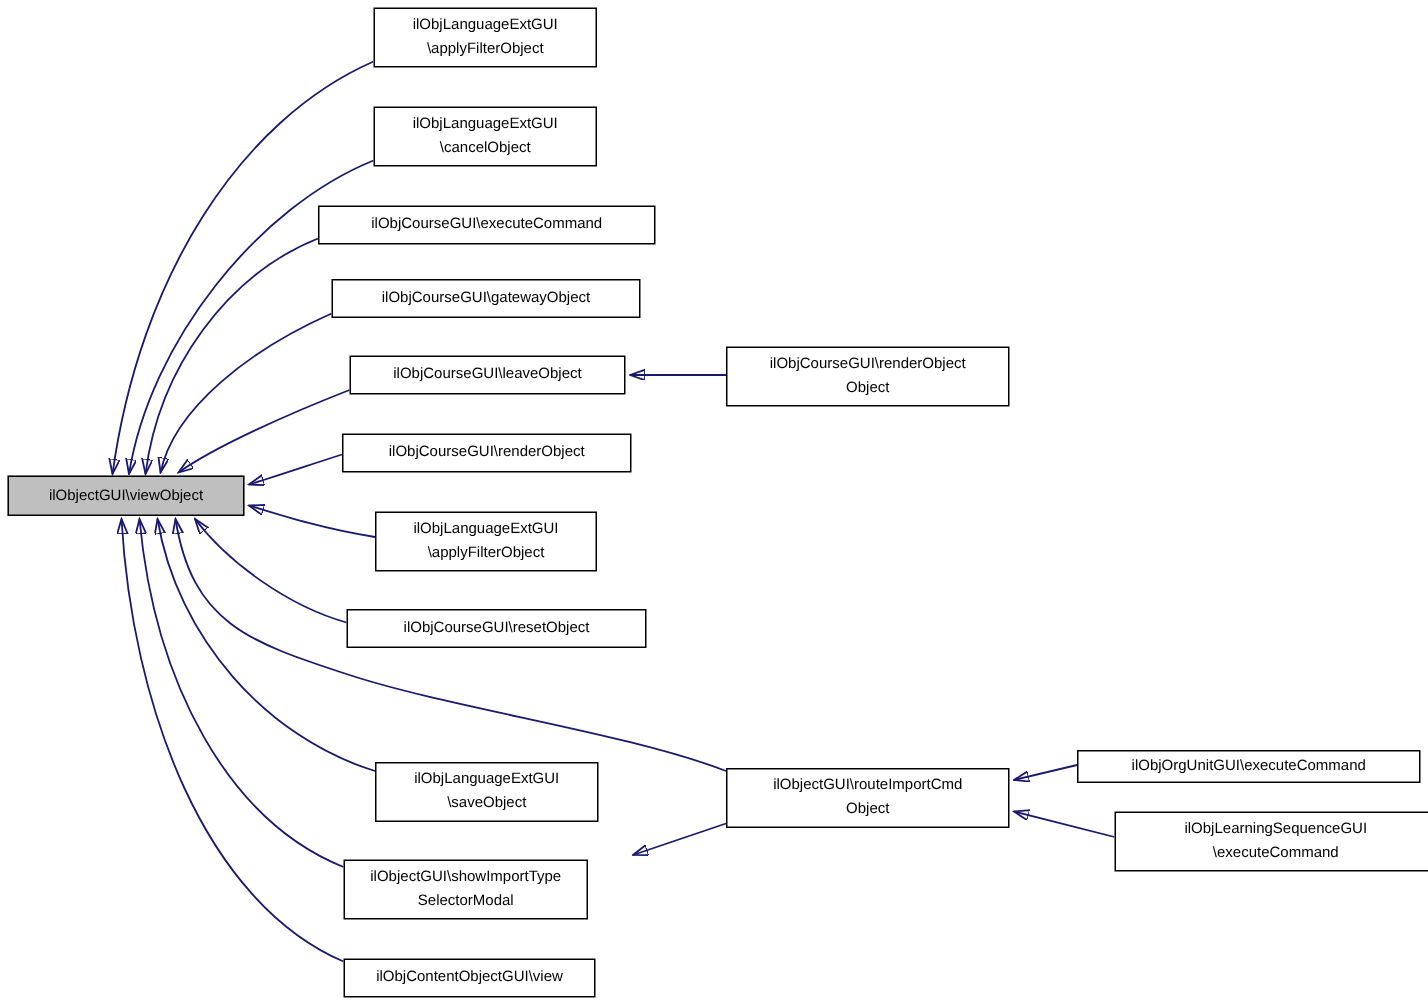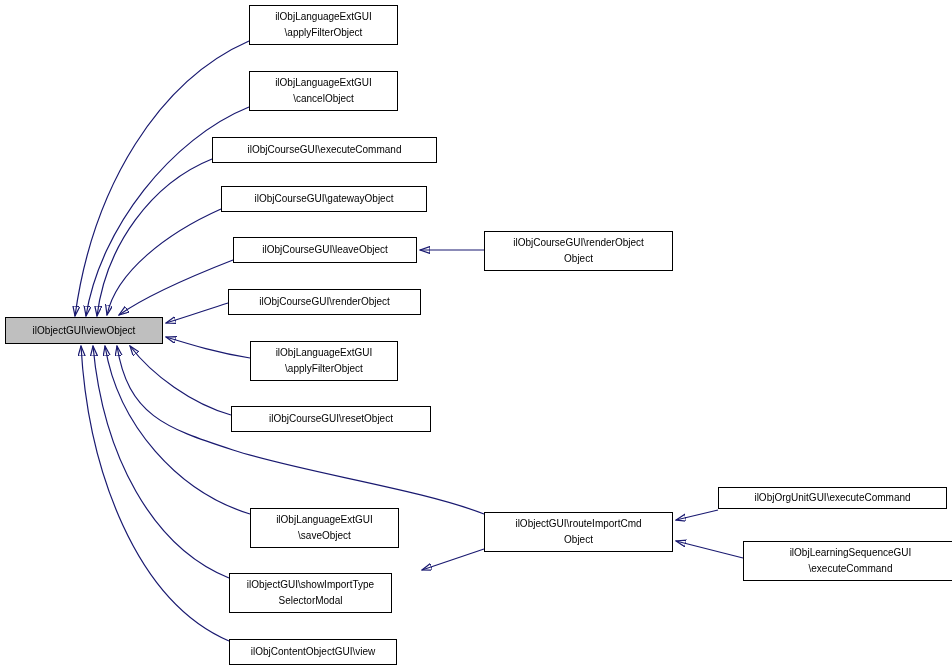--- a/index.html
+++ b/index.html
@@ -126,21 +126,21 @@
   <div class="node" style="left:484px;top:231px;width:189px;height:40px">
     <span>ilObjCourseGUI\renderObject</span>
     <span>Object</span>
   </div>
 
   <div class="node" style="left:484px;top:512px;width:189px;height:40px">
     <span>ilObjectGUI\routeImportCmd</span>
     <span>Object</span>
   </div>
 
-  <div class="node" style="left:718px;top:487px;width:229px;height:22px">
+  <div class="node" style="left:718px;top:500px;width:229px;height:22px">
     <span>ilObjOrgUnitGUI\executeCommand</span>
   </div>
 
   <div class="node" style="left:743px;top:541px;width:215px;height:40px">
     <span>ilObjLearningSequenceGUI</span>
     <span>\executeCommand</span>
   </div>
 
 </div>
 

